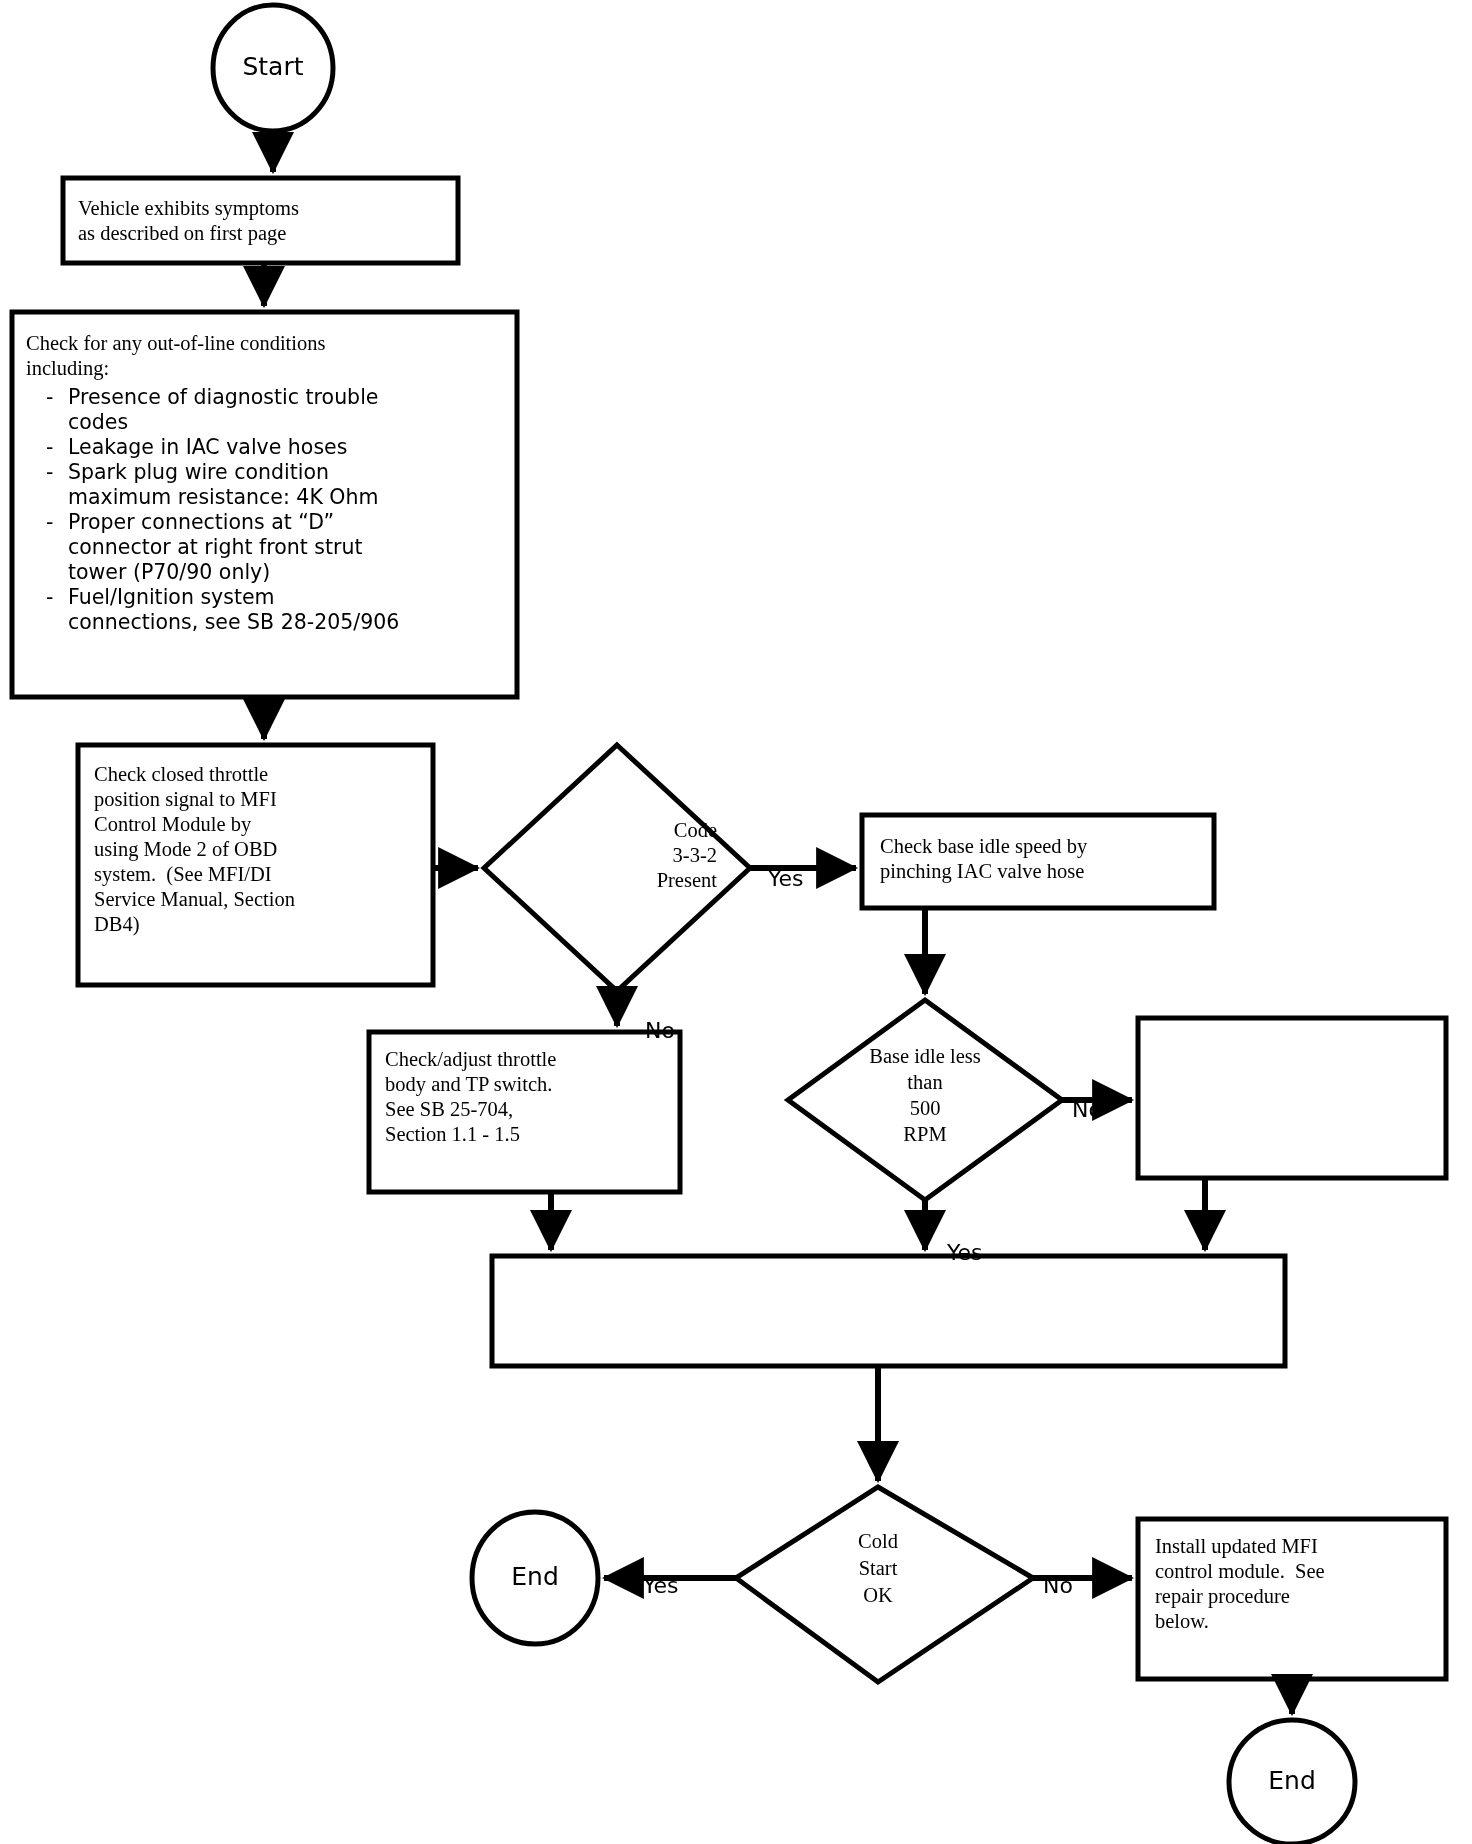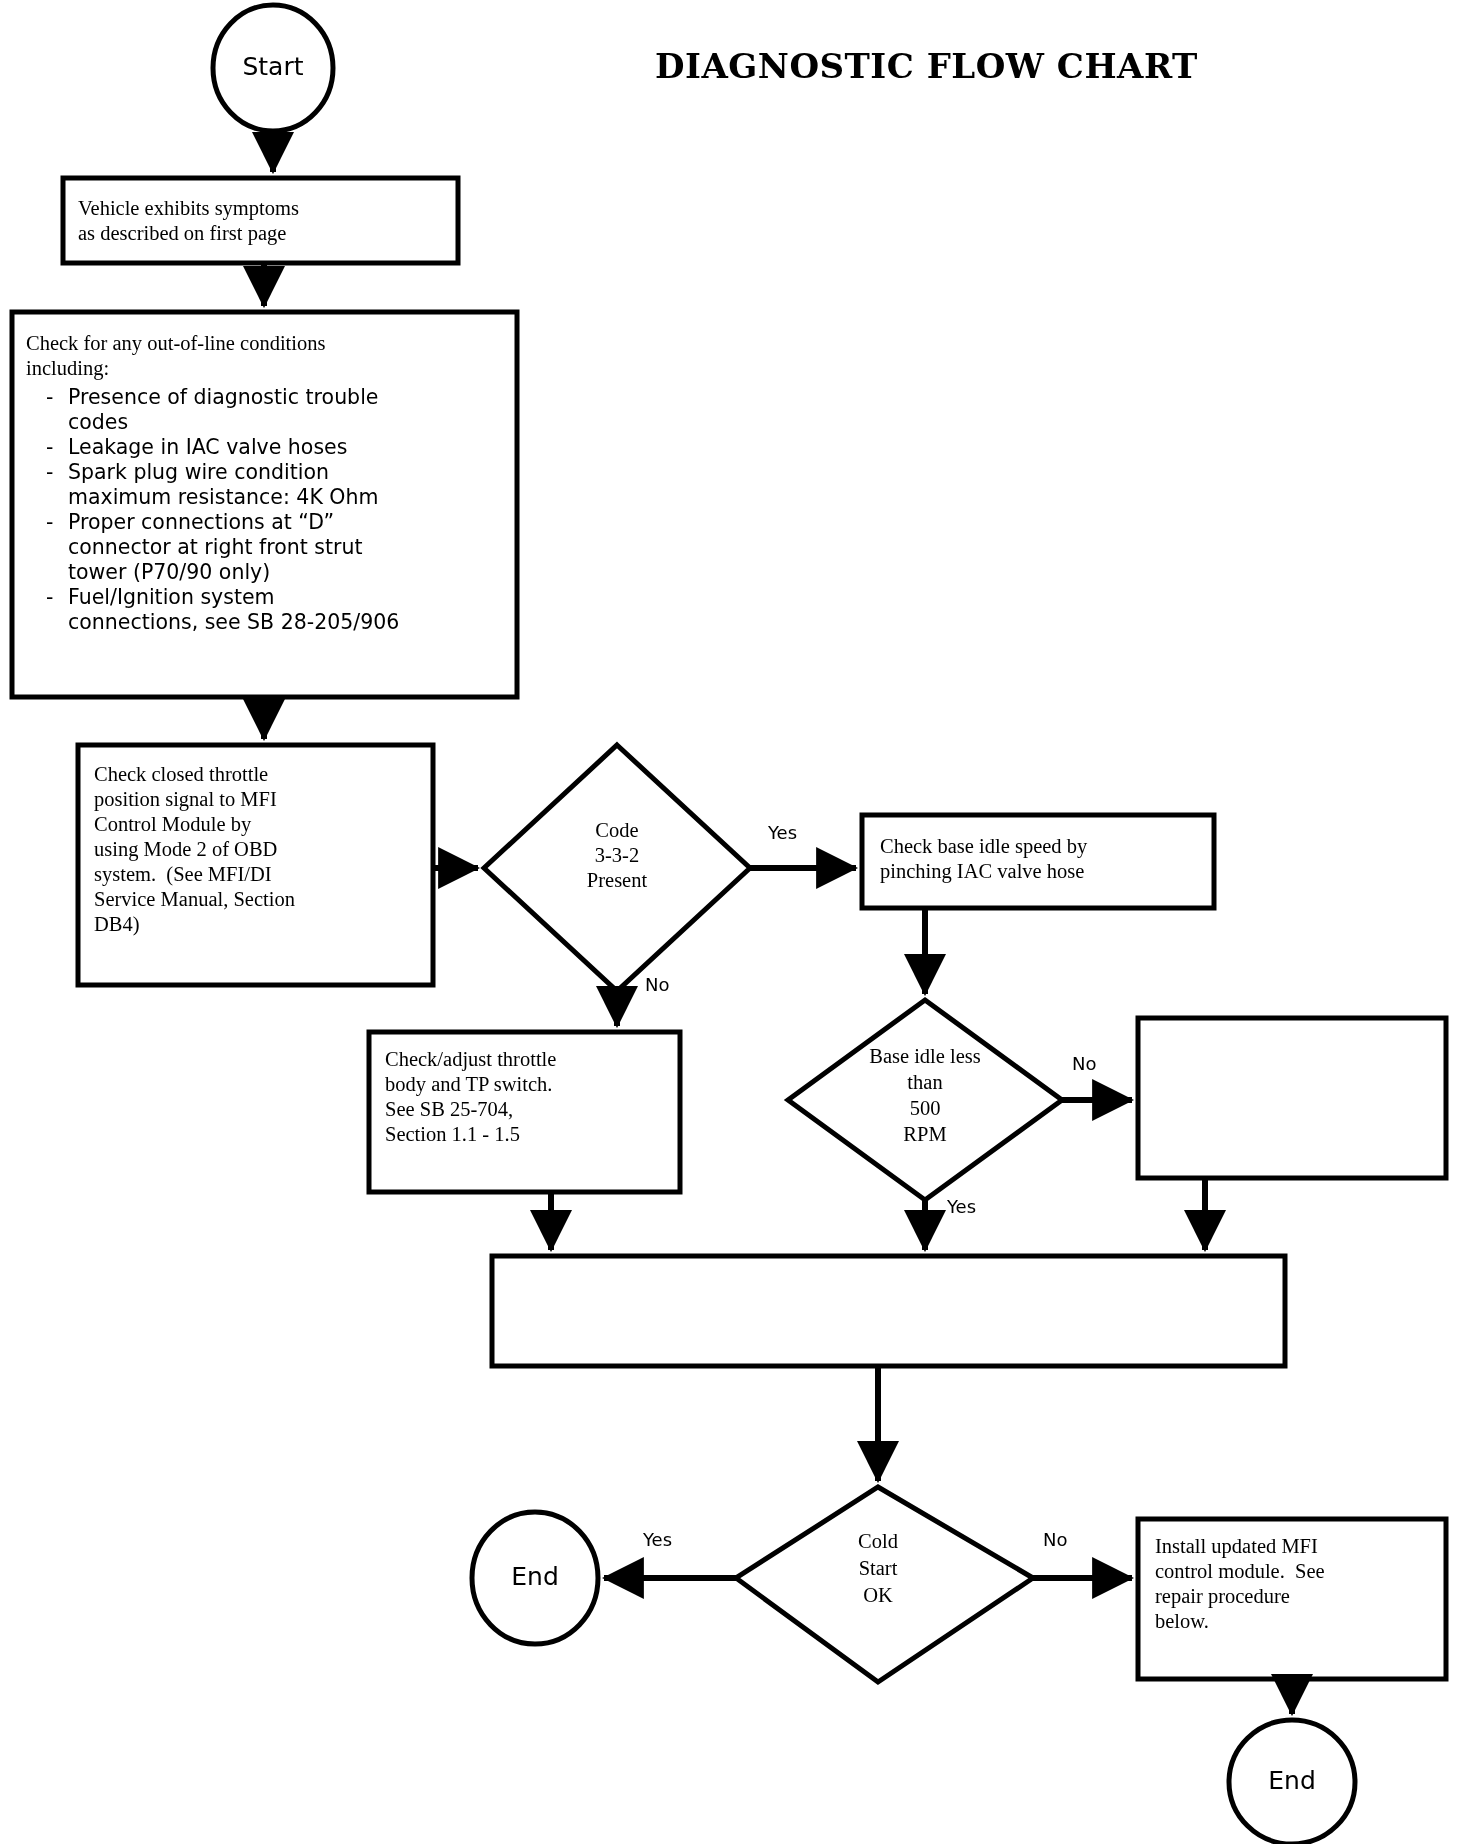--- a/index.html
+++ b/index.html
@@ -39,22 +39,23 @@
     line-height: 25px;
     white-space: pre;
   }
   .node-text.centered {
     text-align: center;
   }
   .edge-label {
     position: absolute;
     color: #000000;
     font-family: "DejaVu Sans", sans-serif;
-    font-size: 18px;
+    font-size: 22px;
     white-space: nowrap;
+    margin-top: 44px;
   }
   .terminal-text {
     position: absolute;
     color: #000000;
     font-family: "DejaVu Sans", sans-serif;
     font-size: 25px;
     white-space: nowrap;
     text-align: center;
   }
   .bullet-list {
@@ -76,21 +77,20 @@
   .bullet-body {
     flex: 1 1 auto;
     white-space: pre-line;
   }
 </style>
 </head>
 <body>
 
 <div id="page">
 
-  <div class="chart-title" style="left:655px; top:46px;">DIAGNOSTIC FLOW CHART</div>
 
   <svg id="chart-svg" viewBox="0 0 1472 1844">
     <defs>
       <marker id="arrow" viewBox="0 0 10 10" refX="9.5" refY="5" markerWidth="7" markerHeight="7" orient="auto-start-reverse">
         <path d="M 0 0 L 10 5 L 0 10 z" fill="#000000"></path>
       </marker>
     </defs>
 
     <ellipse cx="273" cy="68" rx="60" ry="63" fill="#ffffff" stroke="#000000" stroke-width="5"></ellipse>
 
@@ -188,21 +188,21 @@
     </div>
 
   <div class="node-text" style="left:94px; top:762px; width:345px;">Check closed throttle
 position signal to MFI
 Control Module by
 using Mode 2 of OBD
 system.  (See MFI/DI
 Service Manual, Section
 DB4)</div>
 
-  <div class="node-text centered" style="left:517px; top:818px; width:200px;">Code
+  <div class="node-text centered" style="left:517px; top:818px; width:200px;text-align:right;">Code
 3-3-2
 Present</div>
 
   <div class="node-text" style="left:880px; top:834px; width:330px;">Check base idle speed by
 pinching IAC valve hose</div>
 
   <div class="node-text" style="left:385px; top:1047px; width:295px;">Check/adjust throttle
 body and TP switch.
 See SB 25-704,
 Section 1.1 - 1.5</div>

